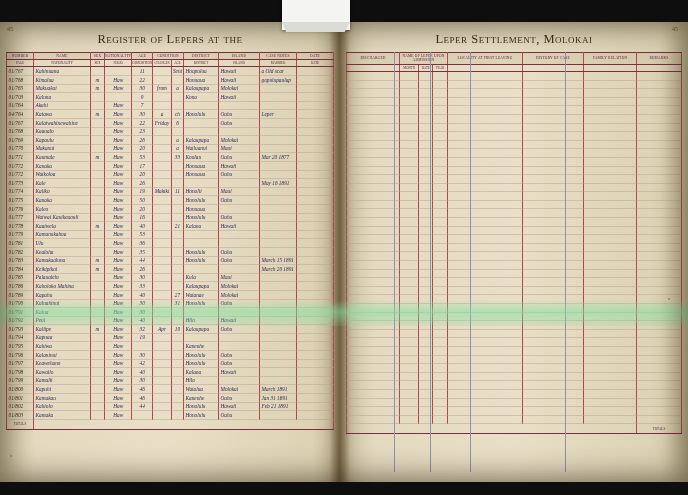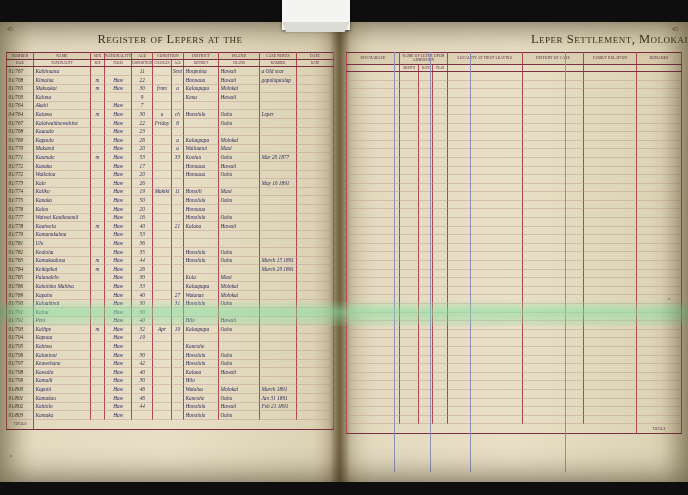--- a/index.html
+++ b/index.html
@@ -36,21 +36,21 @@
   
   .folio{position:absolute;font-size:6px;color:#6a5a33;}
   .folio.l{left:7px;top:26px;}
   .folio.r{left:672px;top:26px;}
 
   
   .head{position:absolute;top:32px;text-align:center;width:100%;}
   h1{margin:0;font-variant:small-caps;letter-spacing:.5px;color:#3a3118;
      font-size:12.5px;font-weight:normal;font-family:"Liberation Serif",serif;}
   .head.left h1{position:absolute;left:0;width:340px;top:0;}
-  .head.right h1{position:absolute;left:340px;width:348px;top:0;text-align:right;}
+  .head.right h1{position:absolute;left:340px;width:348px;top:0;}
 
   
   table{position:absolute;border-collapse:collapse;font-size:5px;color:#3b3116;}
   .tbl-left{left:6px;top:52px;width:328px;}
   .tbl-right{left:346px;top:52px;width:336px;}
   td,th{border-left:1px solid #b0484f;border-right:1px solid #b0484f;padding:0;}
   .hdrrow th{border-top:1px solid #7a2f42;border-bottom:1px solid #7a2f42;
      font-weight:normal;font-size:3.6px;letter-spacing:.2px;color:#5b2340;
      text-transform:uppercase;line-height:1.25;padding:1px 0;text-align:center;
      background:rgba(196,176,138,.25);}

